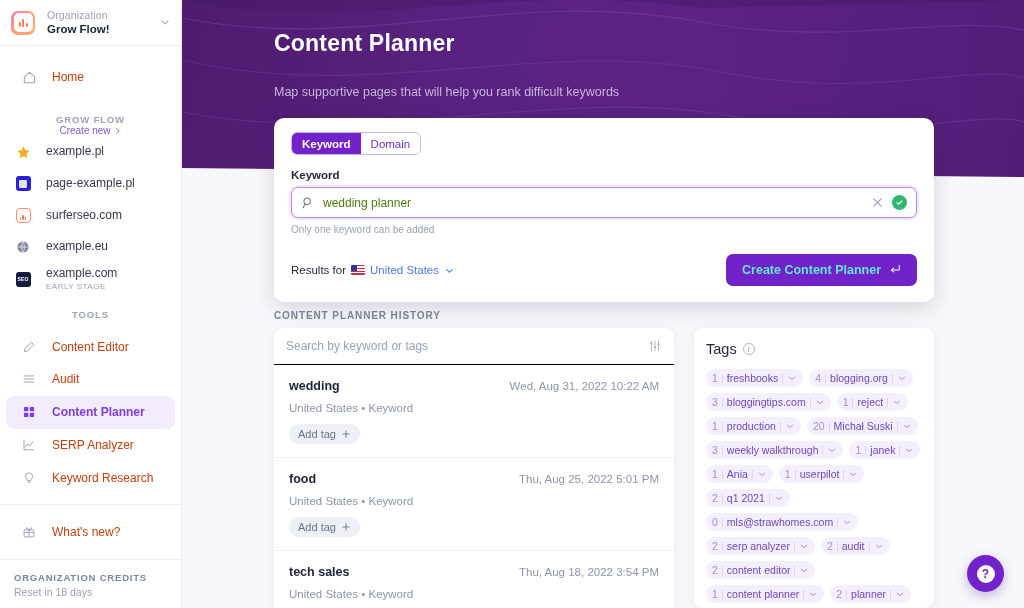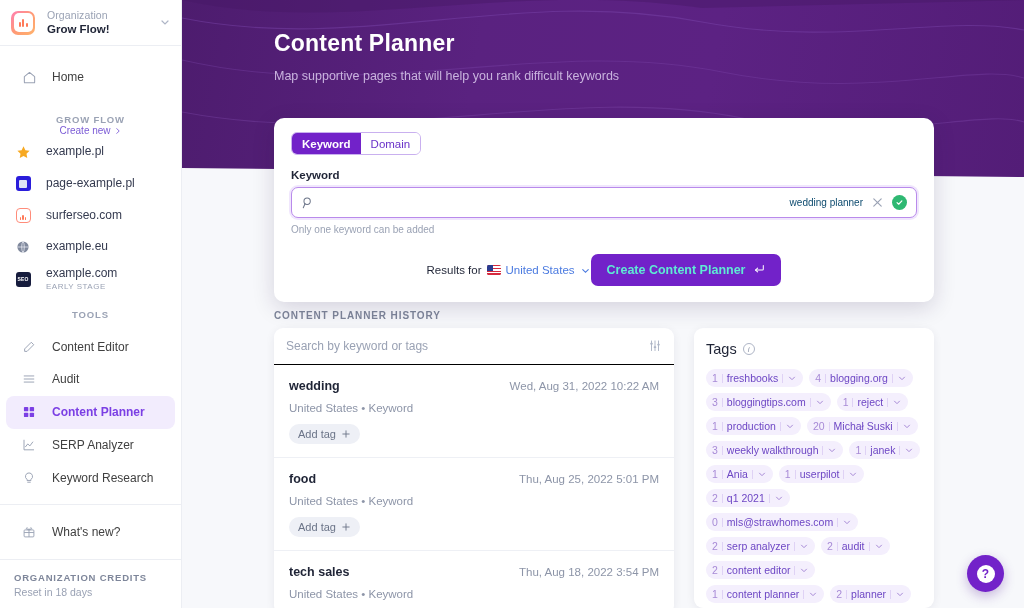--- a/index.html
+++ b/index.html
@@ -35,21 +35,21 @@
   .org-logo .inner i:nth-child(1) { height: 5px; }
   .org-logo .inner i:nth-child(2) { height: 8px; }
   .org-logo .inner i:nth-child(3) { height: 4px; }
   .org-meta { margin-left: 12px; flex: 1; min-width: 0; line-height: 1.15; }
   .org-label { font-size: 10.5px; color: #9aa2b4; letter-spacing: .1px; }
   .org-name { font-size: 11.5px; color: #1f2436; font-weight: 700; margin-top: 1px; }
   .chev-sm { width: 12px; flex: 0 0 12px; color: #aeb5c6; }
 
   .nav-row {
     display: flex; align-items: center; height: 34px;
-    padding-left: 14px; gap: 14px; cursor: pointer; color: #404040;
+    padding-left: 14px; gap: 14px; cursor: pointer; color: #c2410c;
     font-size: 12px; border-radius: 8px; margin: 0 6px;
   }
   .nav-row .ico { width: 18px; flex: 0 0 18px; display: flex; align-items: center; justify-content: center; color: #9aa2b4; }
   .home-block { padding-top: 14px; padding-bottom: 6px; }
 
   .sec-head {
     display: flex; align-items: center; justify-content: space-between;
     padding: 0 14px; margin-top: 14px; margin-bottom: 6px; height: 16px; flex-direction: column;
   }
   .sec-title { font-size: 9.5px; letter-spacing: .85px; color: #9aa2b4; font-weight: 600; }
@@ -81,49 +81,49 @@
   
   .main { flex: 1; position: relative; height: 608px; overflow: hidden; background: #f7f8fb; }
   .hero {
     position: absolute; left: 0; top: 0; width: 842px; height: 180px;
     background: linear-gradient(100deg,#4d1c6e 0%,#5a2280 35%,#5c2283 62%,#531d77 100%);
     clip-path: polygon(0 0, 100% 0, 100% 177px, 0 168px);
   }
   .hero svg { position: absolute; inset: 0; width: 100%; height: 100%; }
   .hero-txt { position: absolute; left: 92px; top: 30px; z-index: 2; }
   .hero-title { font-size: 23px; font-weight: 700; color: #ffffff; letter-spacing: .2px; }
-  .hero-sub { font-size: 12.5px; color: #c9b3de; margin-top: 12px; }
+  .hero-sub { font-size: 12.5px; color: #c9b3de; margin-top: 28px; }
 
   
   .card {
     position: absolute; left: 92px; top: 118px; width: 660px;
     background: #fff; border-radius: 10px; padding: 14px 17px 16px;
     box-shadow: 0 6px 22px rgba(40,16,70,.16); z-index: 3;
   }
   .seg { display: inline-flex; border: 1px solid #c9b0ef; border-radius: 6px; overflow: hidden; height: 23px; }
   .seg div { font-size: 11.5px; display: flex; align-items: center; padding: 0 10px; cursor: pointer; }
   .seg .on { background: #7222c9; color: #fff; font-weight: 600; }
   .seg .off { background: #fff; color: #6b33c9; }
   .lbl { font-size: 11.5px; color: #1f2436; font-weight: 700; margin-top: 14px; margin-bottom: 6px; }
   .kw-wrap {
     height: 31px; border: 1.6px solid #b98aeb; border-radius: 7px;
     display: flex; align-items: center; padding: 0 9px; gap: 8px; background: #fff;
     box-shadow: 0 0 0 2px #f0e6fd;
   }
   .kw-wrap input {
-    flex: 1; border: 0; outline: none; font-size: 10px; color: #0c4a6e;
-    font-family: inherit; background: transparent; text-align: right;
+    flex: 1; border: 0; outline: none; font-size: 12px; color: #4d7c0f;
+    font-family: inherit; background: transparent;
   }
   .x-ico { color: #9aa2b4; cursor: pointer; display: flex; }
   .ok-dot {
     width: 15px; height: 15px; border-radius: 50%; background: #2eb872;
     display: flex; align-items: center; justify-content: center; color: #fff; font-size: 9px;
   }
   .hint { font-size: 10px; color: #9aa2b4; margin-top: 6px; }
-  .card-foot { display: flex; align-items: center; justify-content: center; margin-top: 19px; }
+  .card-foot { display: flex; align-items: center; justify-content: space-between; margin-top: 19px; }
   .res-for { font-size: 11.5px; color: #1f2436; display: flex; align-items: center; gap: 5px; }
   .flag { width: 14px; height: 10px; border-radius: 1.5px; overflow: hidden; position: relative; background: #fff; flex: 0 0 14px; }
   .flag .s { position: absolute; left: 0; top: 0; width: 100%; height: 100%;
              background: repeating-linear-gradient(to bottom,#d6293e 0 1.4px,#fff 1.4px 2.8px); }
   .flag .c { position: absolute; left: 0; top: 0; width: 6px; height: 5.5px; background: #2a3b8f; }
   .cc { color: #4a7ae0; cursor: pointer; }
   .cta {
     background: #7222c9; color: #5eead4; border: 0; border-radius: 7px;
     height: 32px; padding: 0 16px; font-size: 12.5px; font-weight: 600;
     font-family: inherit; cursor: pointer; display: flex; align-items: center; gap: 8px;

